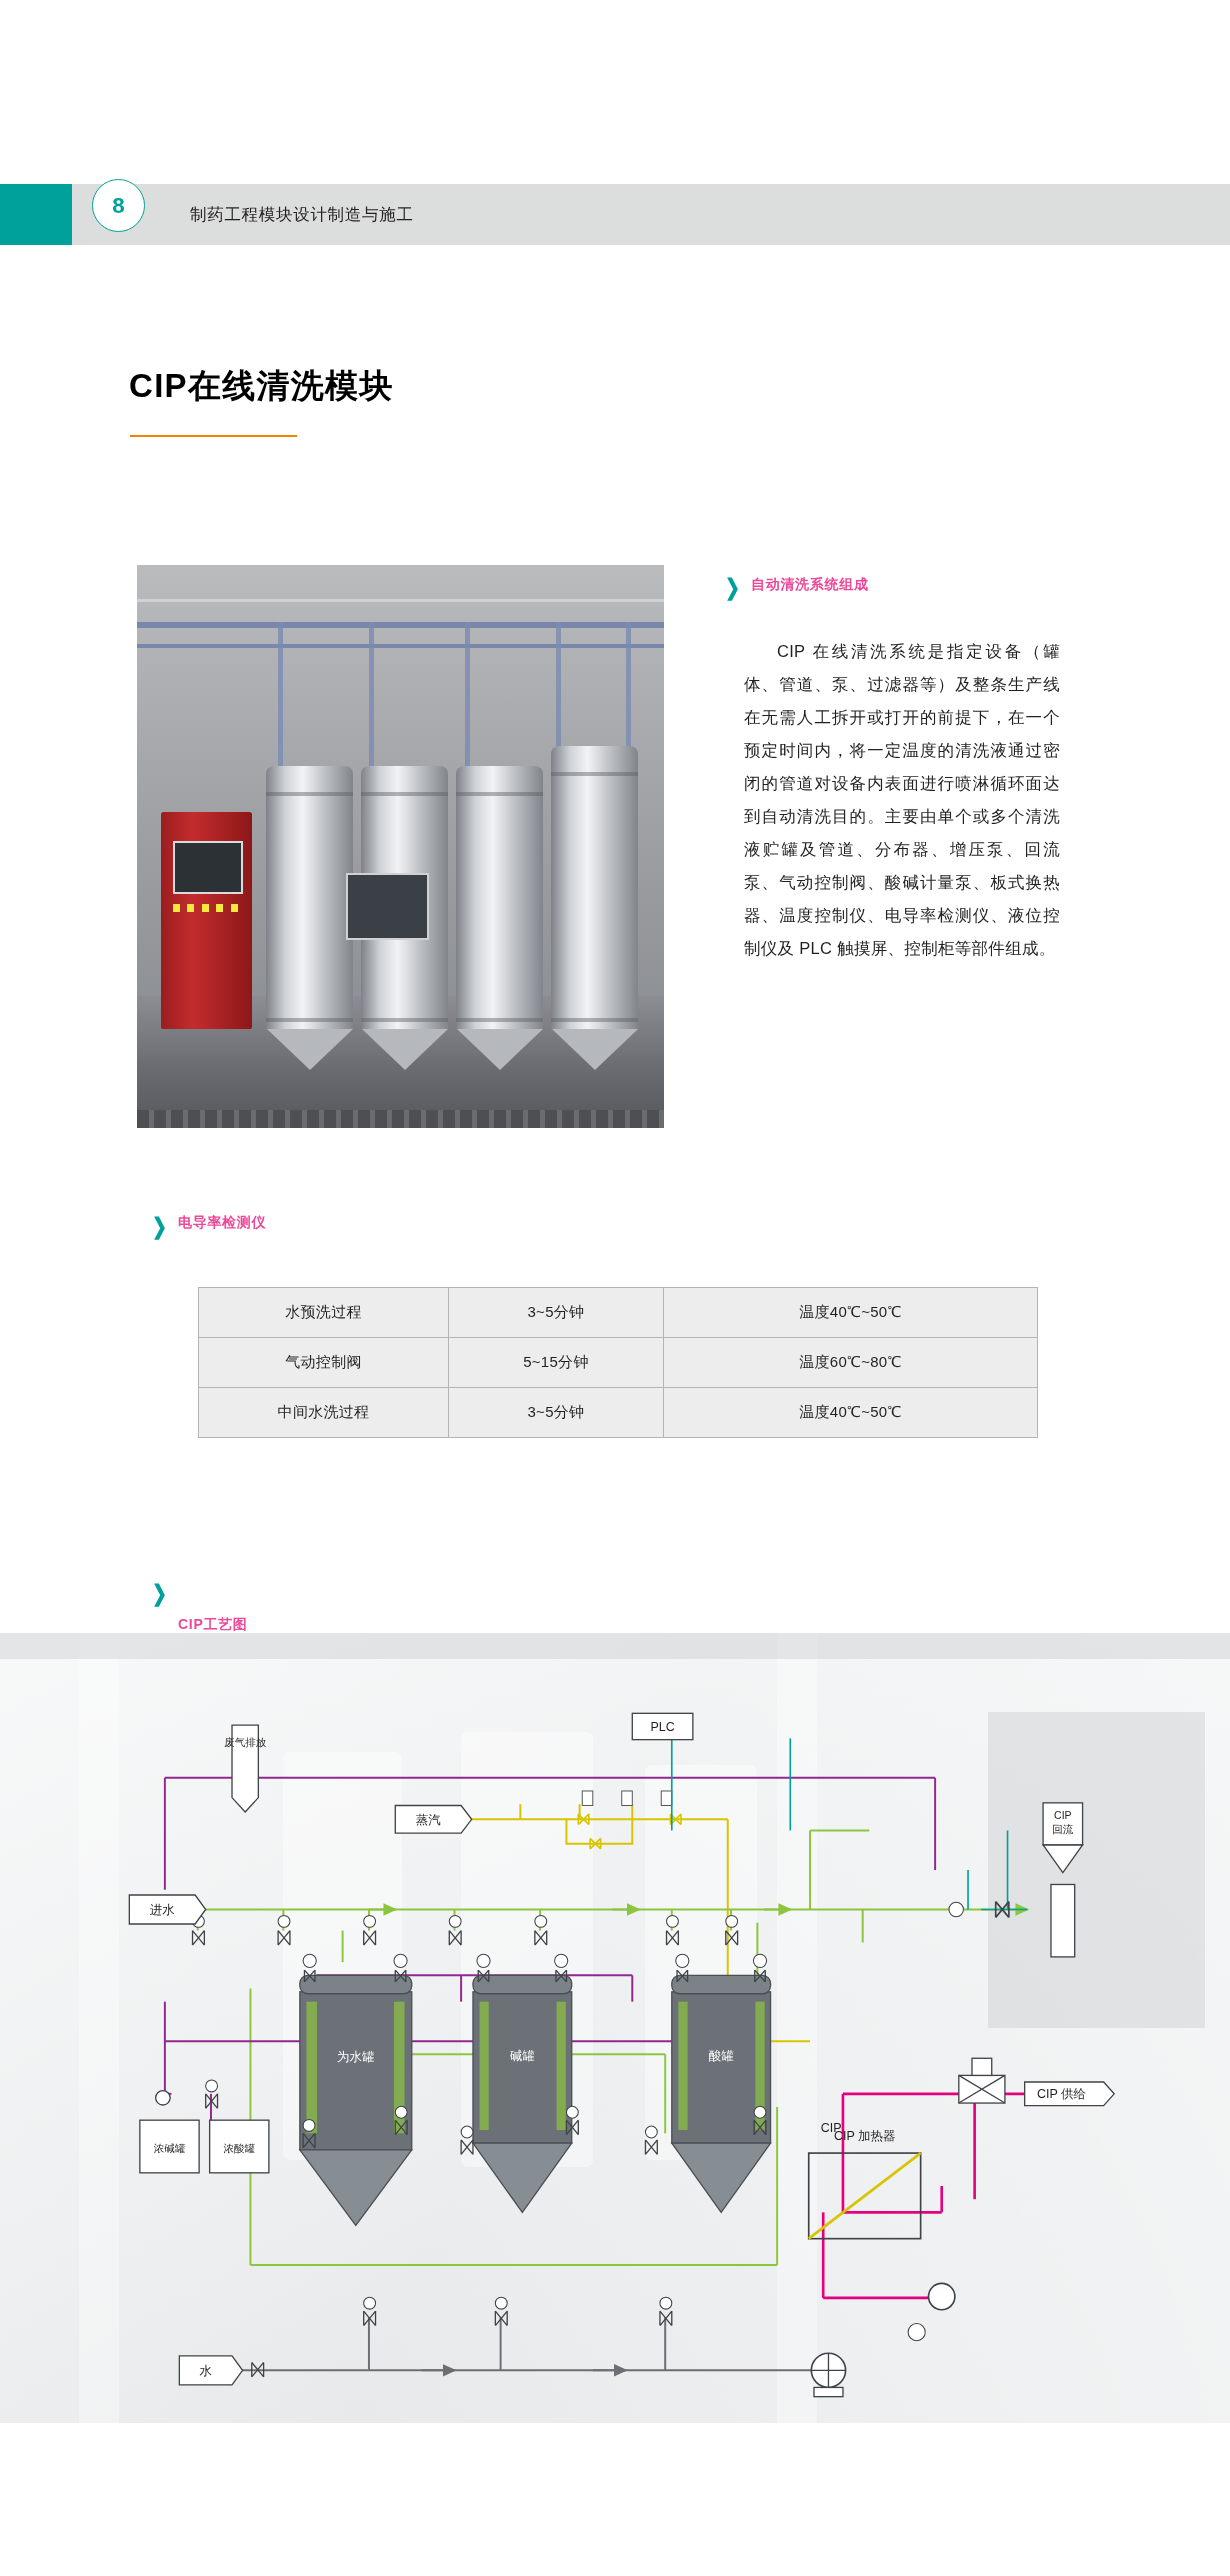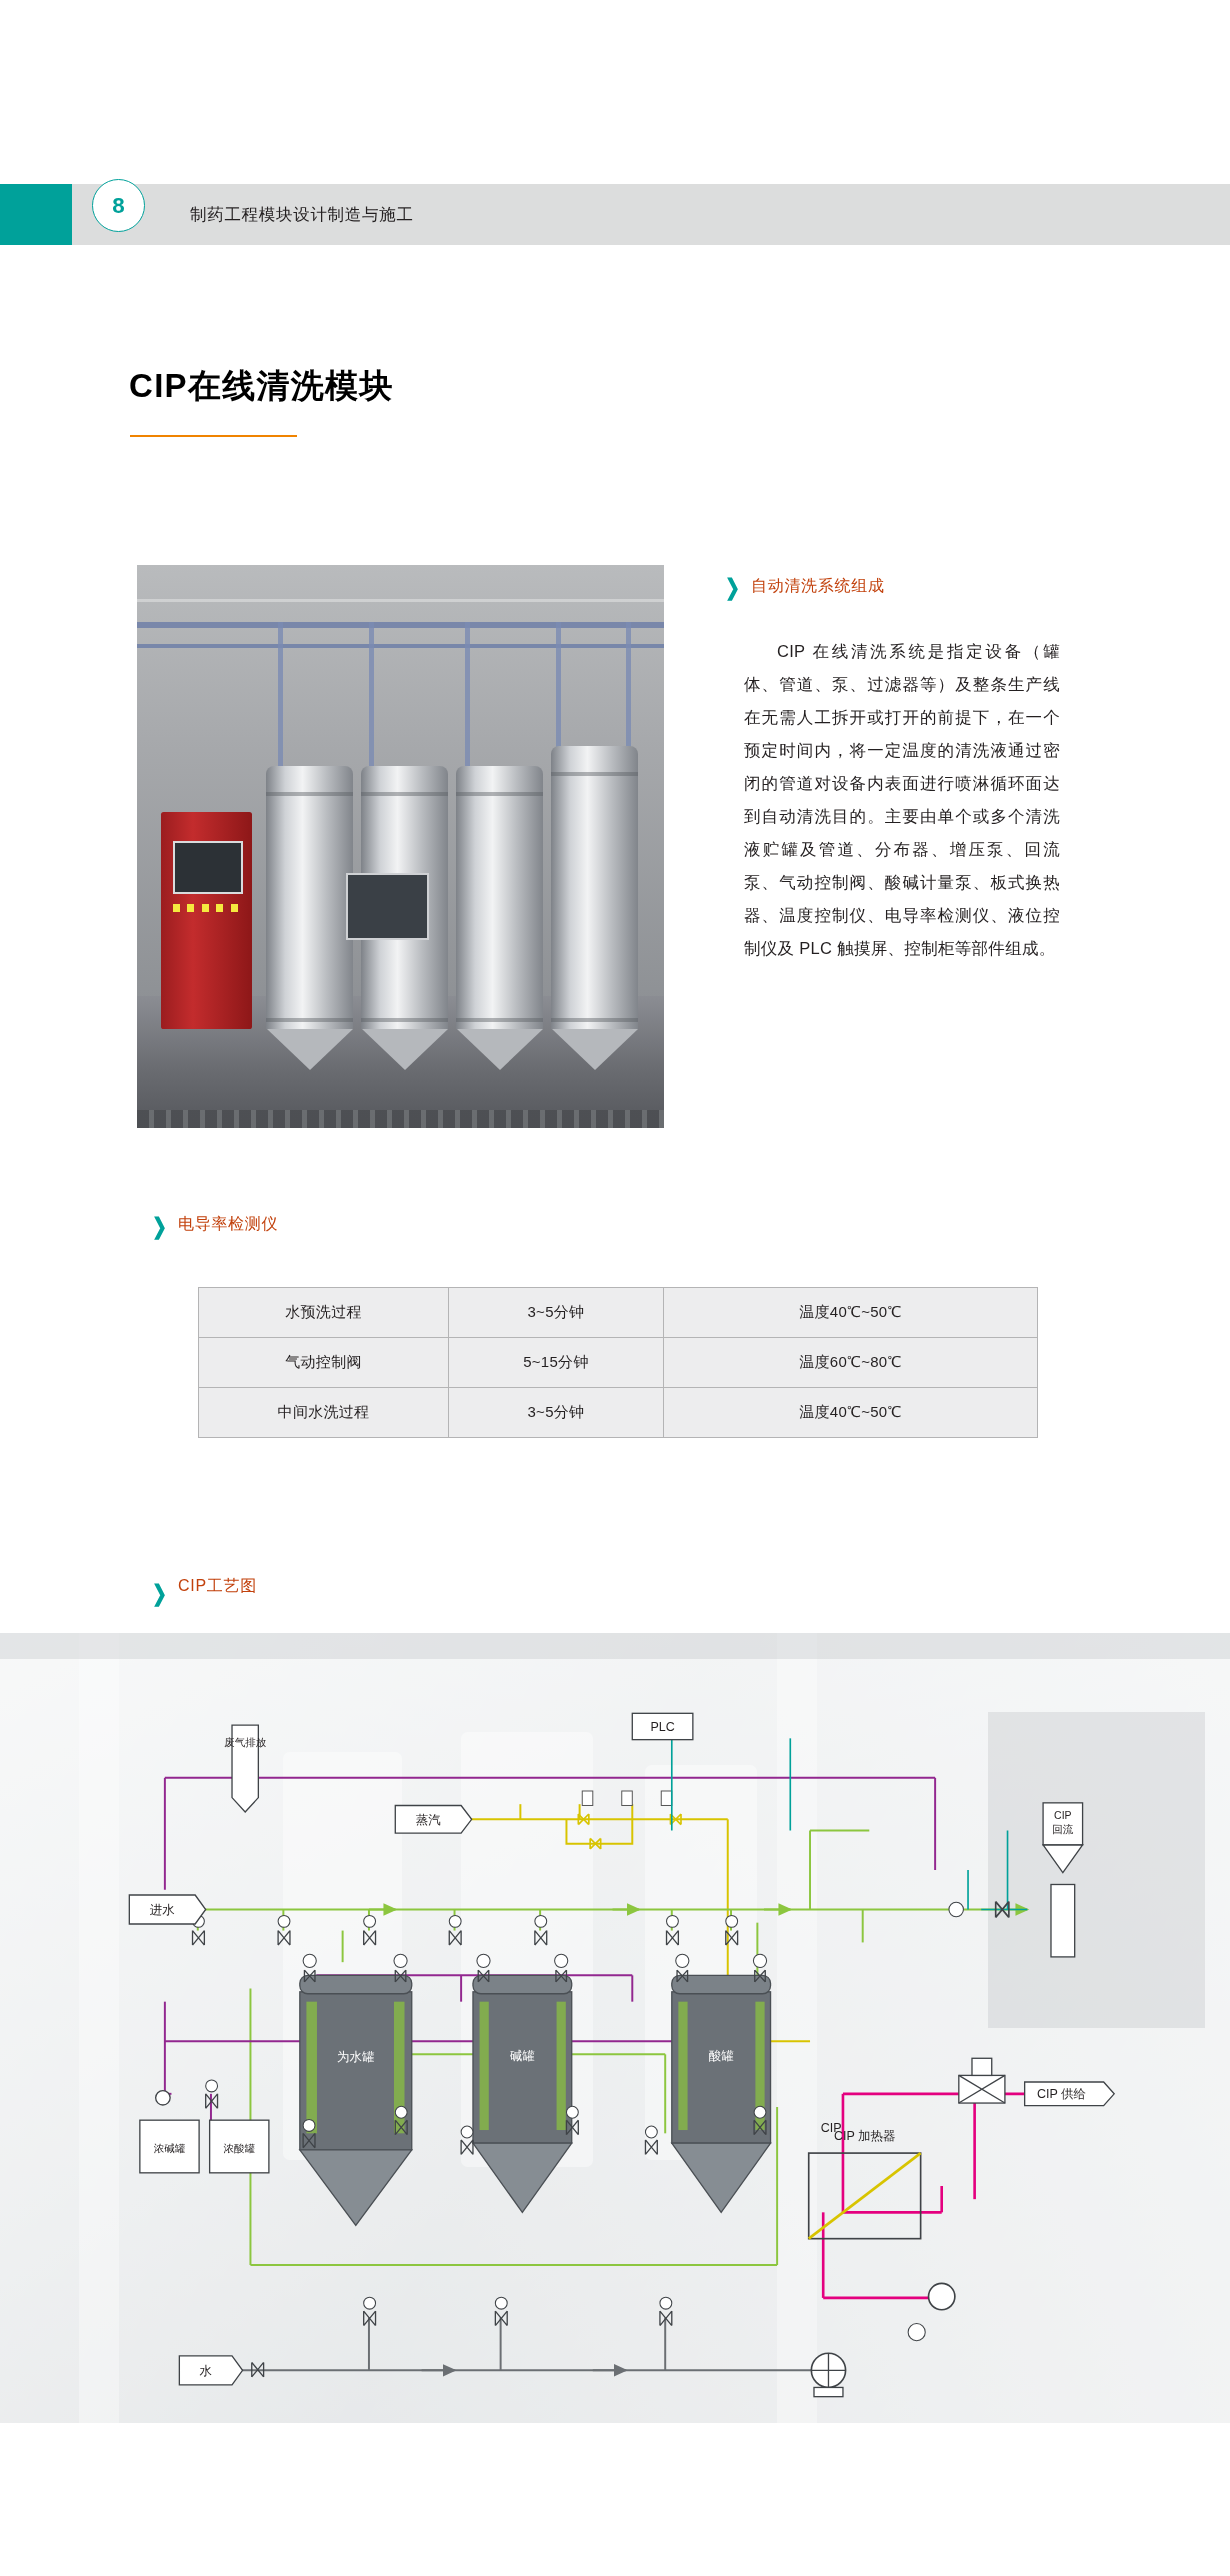--- a/index.html
+++ b/index.html
@@ -196,23 +196,23 @@
     bottom: 0;
     width: 100%;
     height: 18.4px;
     background: repeating-linear-gradient(90deg,#4b4d51 0 12px,#6d7073 12px 17px);
     opacity: .85;
   }
 
   
   .sec-head {
     position: absolute;
-    font-size: 16px;
-    font-weight: normal;
-    color: #c2410c;
+    font-size: 14px;
+    font-weight: bold;
+    color: #ec4899;
     letter-spacing: 0.7px;
   }
   .chev {
     position: absolute;
     color: #00a19a;
     font-size: 22.4px;
     font-weight: bold;
     transform: scaleX(.8);
   }
 
@@ -386,21 +386,21 @@
     </tr>
     <tr>
       <td>中间水洗过程</td>
       <td>3~5分钟</td>
       <td>温度40℃~50℃</td>
     </tr>
   </tbody>
 </table>
 
 <span class="chev" style="left:150px;top:1580px;">❯</span>
-<div class="sec-head" style="left:178px;top:1576px;">CIP工艺图</div>
+<div class="sec-head" style="left:178px;top:1616px;">CIP工艺图</div>
 
 <div class="diagram">
   <div class="bg-photo"></div>
   <div class="bg-col" style="left:79px;"></div>
   <div class="bg-col" style="left:777px;"></div>
   <div class="bg-tank" style="left:283px;top:119px;width:119px;height:408px;"></div>
   <div class="bg-tank" style="left:461px;top:99px;width:132px;height:435px;"></div>
   <div class="bg-tank" style="left:645px;top:132px;width:112px;height:395px;"></div>
   <div class="bg-dark" style="left:0;top:0;width:1231px;height:26px;"></div>
   <div class="bg-dark" style="left:988px;top:79px;width:217px;height:316px;"></div>

